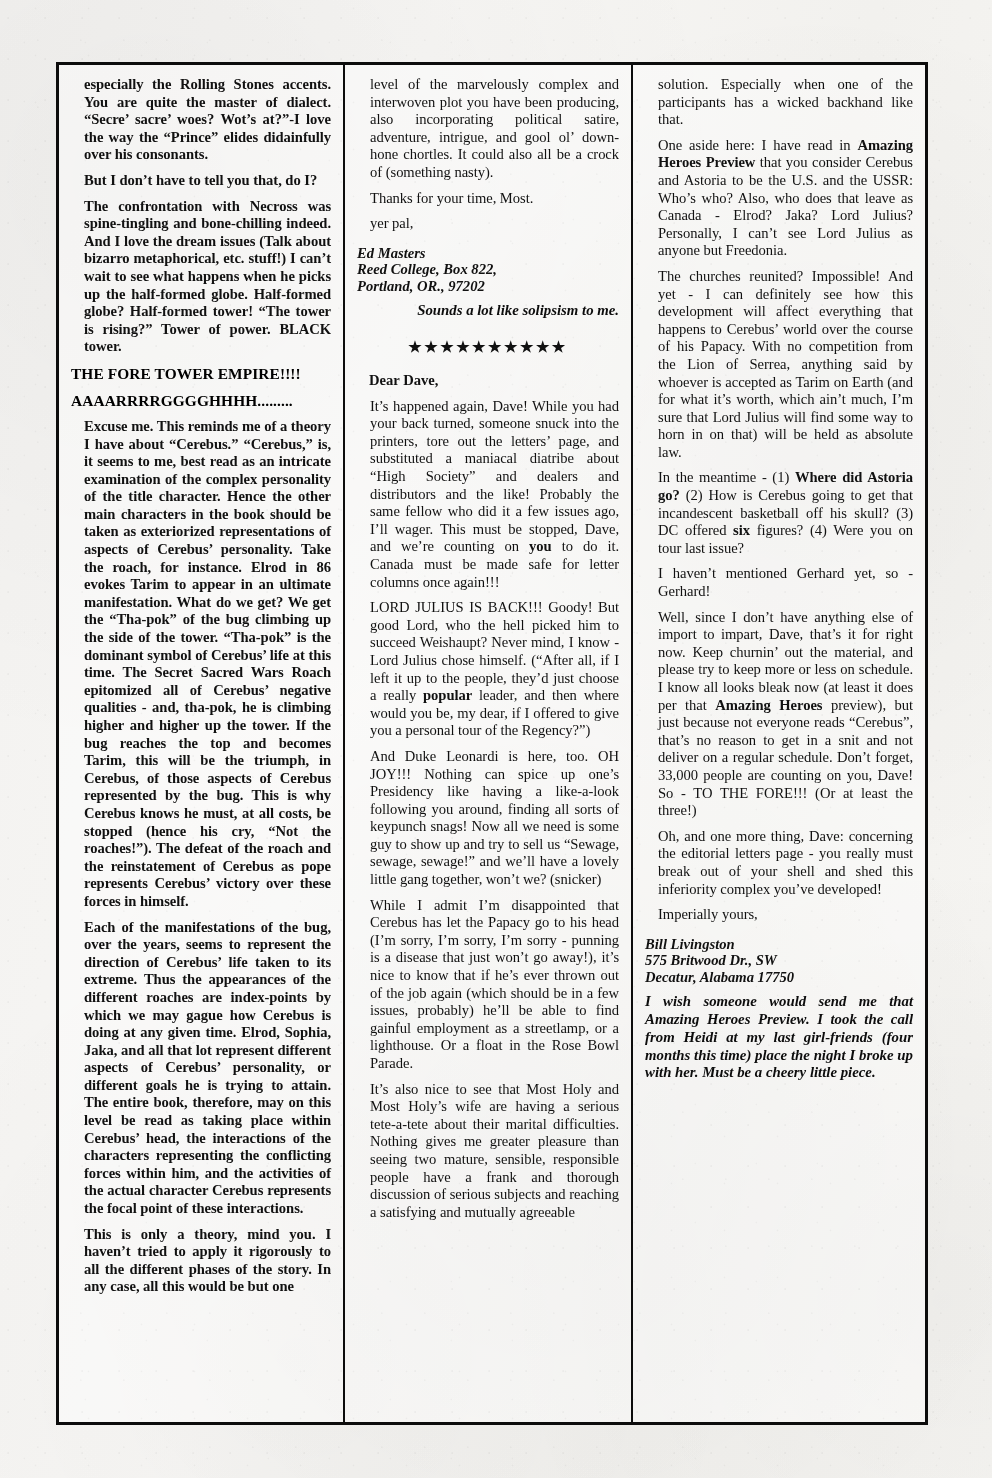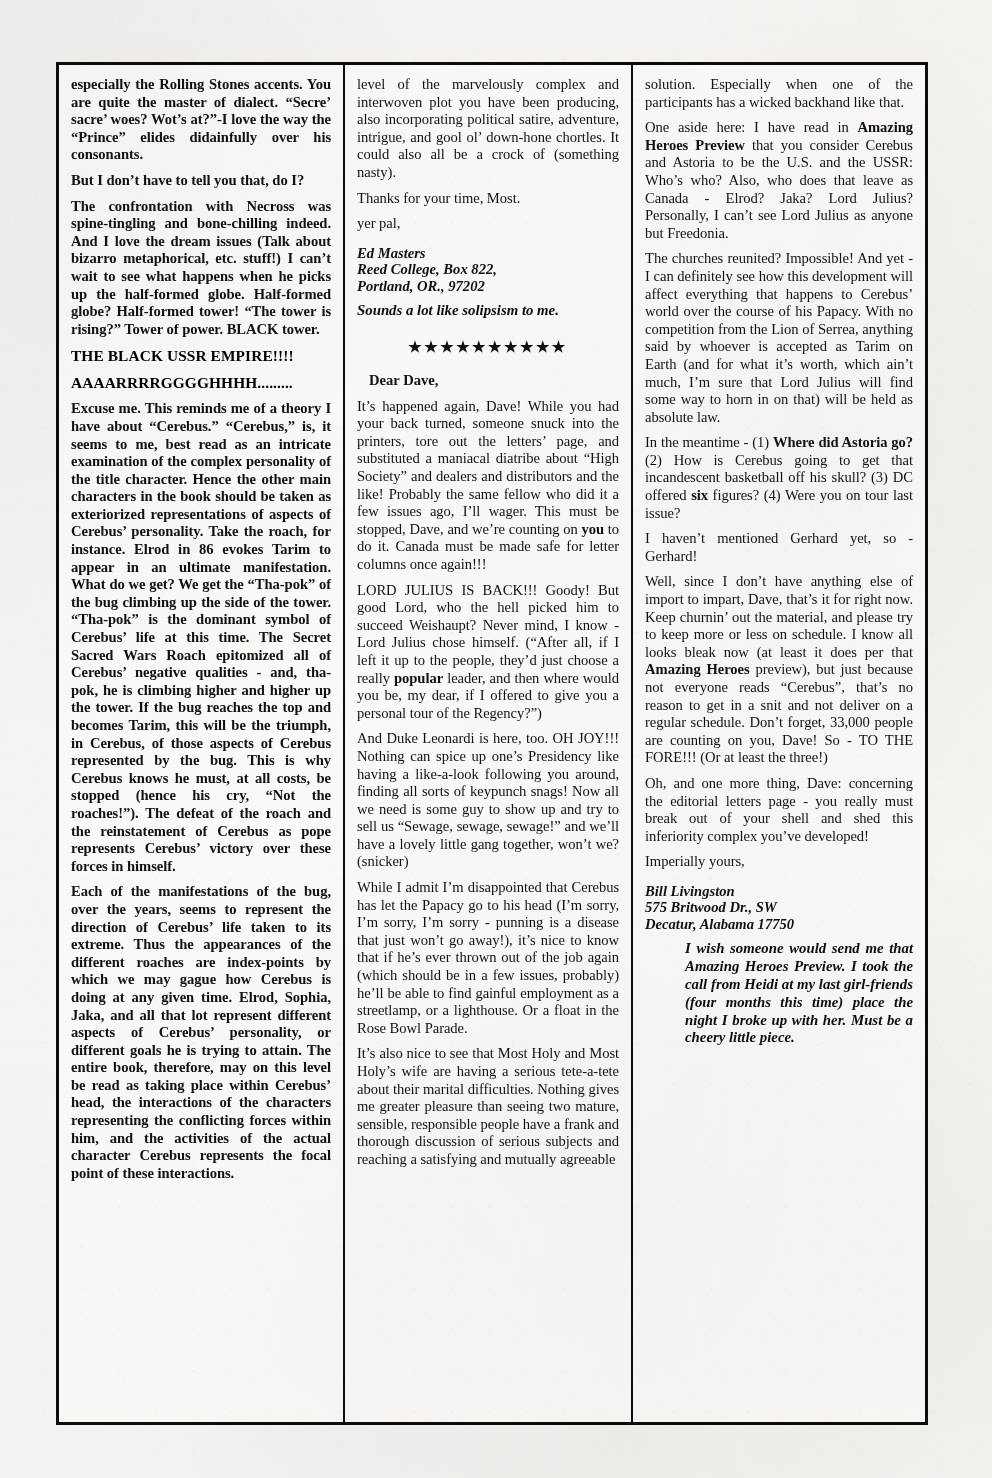--- a/index.html
+++ b/index.html
@@ -56,21 +56,21 @@
     box-sizing: border-box;
     padding: 11px 12px 10px 12px;
     position: relative;
   }
   .col-1 { width: 286px; }
   .col-2 { width: 292px; border-left: 2px solid #0c0c0c; border-right: 2px solid #0c0c0c; }
   .col-3 { width: 294px; }
 
   
   p.para {
-    margin: 0 0 8px 0;
+    margin: 0 0 8px 13px;
     font-family: "Liberation Serif", serif;
     font-size: 14.6px;
     line-height: 17.6px;
     text-align: justify;
     color: #111;
     letter-spacing: -0.05px;
     font-weight: 600;
     -webkit-font-smoothing: none;
   }
   p.para:last-child { margin-bottom: 0; }
@@ -105,24 +105,24 @@
   }
   p.sig .line { display: block; }
 
   
   p.editor {
     margin: 0 0 8px 0;
     font-style: italic;
     font-weight: 800;
     font-size: 14.8px;
     line-height: 17.8px;
-    text-align: left;
+    text-align: right;
     color: #0d0d0d;
   }
-  p.editor.justified { text-align: justify; margin-left: 40px; }
+  p.editor.justified { text-align: justify; }
 
   .starline {
     text-align: center;
     font-size: 15px;
     line-height: 22px;
     letter-spacing: 2.5px;
     margin: 16px 0 14px 0;
     color: #111;
     font-weight: 700;
   }
@@ -155,24 +155,25 @@
 </head>
 <body>
 
 <div class="page">
   <div class="frame">
     <div class="columns">
       <div class="col col-1">
           <p class="para">especially the Rolling Stones accents. You are quite the master of dialect. “Secre’ sacre’ woes? Wot’s at?”-I love the way the “Prince” elides didainfully over his consonants.</p>
           <p class="para">But I don’t have to tell you that, do I?</p>
           <p class="para">The confrontation with Necross was spine-tingling and bone-chilling indeed. And I love the dream issues (Talk about bizarro metaphorical, etc. stuff!) I can’t wait to see what happens when he picks up the half-formed globe. Half-formed globe? Half-formed tower! “The tower is rising?” Tower of power. BLACK tower.</p>
-          <p class="shout">THE BLACK USSR EMPIRE!!!!</p>
+          <p class="shout">THE FORE TOWER EMPIRE!!!!</p>
           <p class="shout">AAAARRRRGGGGHHHH.........</p>
           <p class="para">Excuse me. This reminds me of a theory I have about “Cerebus.” “Cerebus,” is, it seems to me, best read as an intricate examination of the complex personality of the title character. Hence the other main characters in the book should be taken as exteriorized representations of aspects of Cerebus’ personality. Take the roach, for instance. Elrod in 86 evokes Tarim to appear in an ultimate manifestation. What do we get? We get the “Tha-pok” of the bug climbing up the side of the tower. “Tha-pok” is the dominant symbol of Cerebus’ life at this time. The Secret Sacred Wars Roach epitomized all of Cerebus’ negative qualities - and, tha-pok, he is climbing higher and higher up the tower. If the bug reaches the top and becomes Tarim, this will be the triumph, in Cerebus, of those aspects of Cerebus represented by the bug. This is why Cerebus knows he must, at all costs, be stopped (hence his cry, “Not the roaches!”). The defeat of the roach and the reinstatement of Cerebus as pope represents Cerebus’ victory over these forces in himself.</p>
           <p class="para">Each of the manifestations of the bug, over the years, seems to represent the direction of Cerebus’ life taken to its extreme. Thus the appearances of the different roaches are index-points by which we may gague how Cerebus is doing at any given time. Elrod, Sophia, Jaka, and all that lot represent different aspects of Cerebus’ personality, or different goals he is trying to attain. The entire book, therefore, may on this level be read as taking place within Cerebus’ head, the interactions of the characters representing the conflicting forces within him, and the activities of the actual character Cerebus represents the focal point of these interactions.</p>
+          <p class="para">This is only a theory, mind you. I haven’t tried to apply it rigorously to all the different phases of the story. In any case, all this would be but one</p>
         </div>
       <div class="col col-2">
           <p class="para loose">level of the marvelously complex and interwoven plot you have been producing, also incorporating political satire, adventure, intrigue, and gool ol’ down-hone chortles. It could also all be a crock of (something nasty).</p>
           <p class="para loose">Thanks for your time, Most.</p>
           <p class="para loose">yer pal,</p>
           <p class="sig">
             <span class="line">Ed Masters</span>
             <span class="line">Reed College, Box 822,</span>
             <span class="line">Portland, OR., 97202</span>
           </p>

